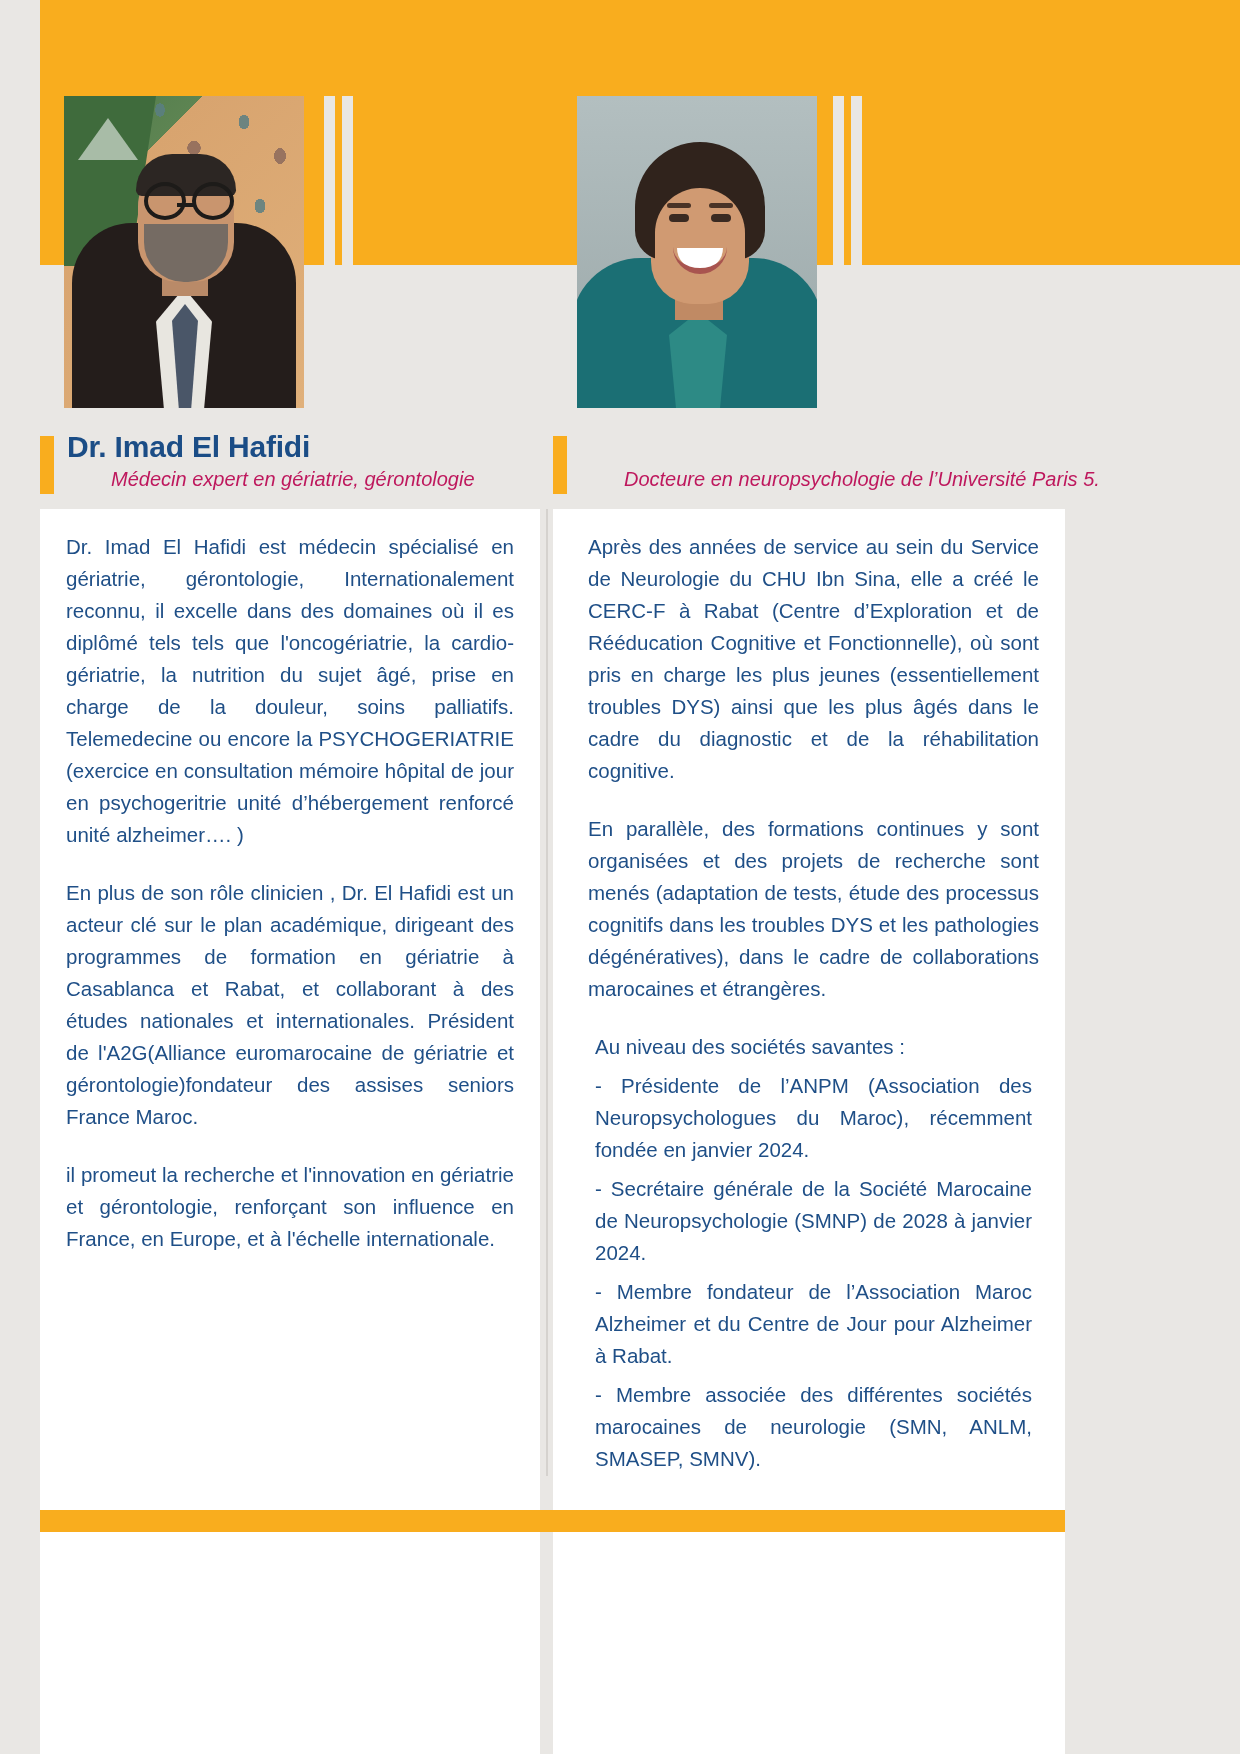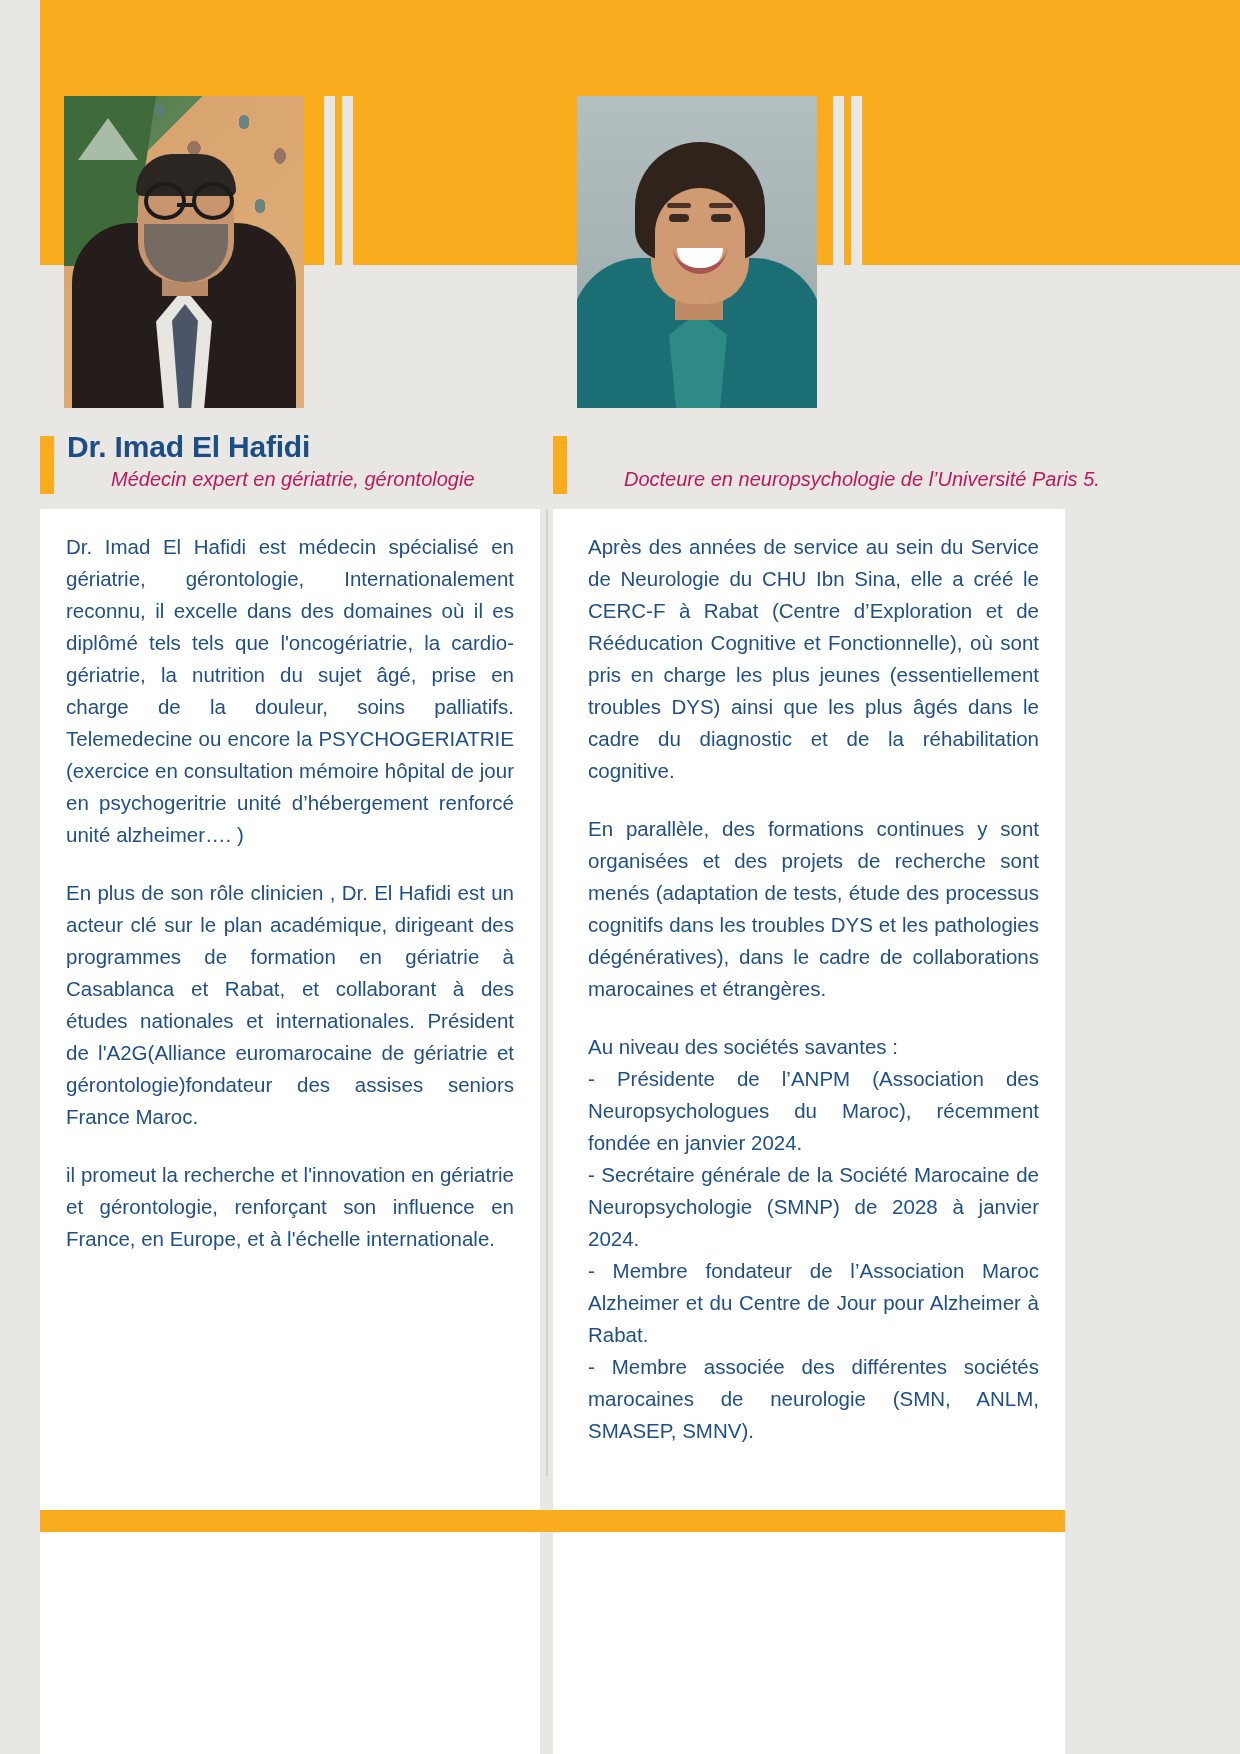--- a/index.html
+++ b/index.html
@@ -136,21 +136,21 @@
 
   .para{
     font-size:20.5px;line-height:32px;color:#1f4f87;
     text-align:justify;text-justify:inter-word;
     margin:0 0 26px 0;
     hyphens:manual;
   }
   .para:last-child{margin-bottom:0;}
   .listline{
     font-size:20.5px;line-height:32px;color:#1f4f87;
-    text-align:justify;margin:0;
+    text-align:justify;margin:7px;
   }
   .listline.last-of-block{text-align:left;}
 
   
   .footer-bar{
     position:absolute;left:40px;top:1510px;width:1025px;height:22px;background:#f9ad1e;
   }
   .page-edge-l{position:absolute;left:0;top:265px;width:40px;height:1489px;background:#e9e7e4;}
 </style>
 </head>

